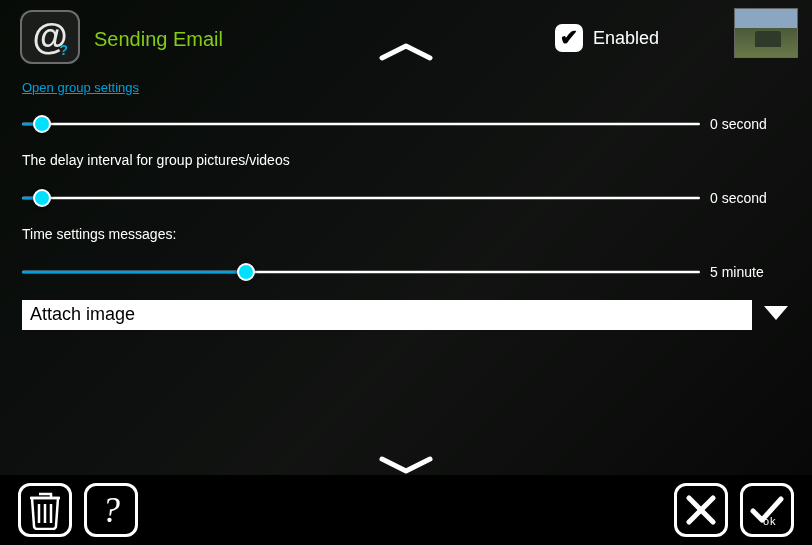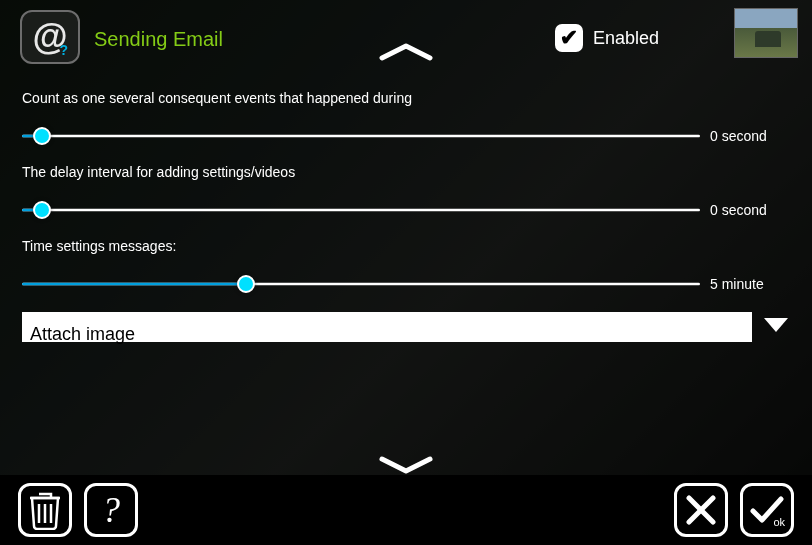--- a/index.html
+++ b/index.html
@@ -179,21 +179,21 @@
     font-size:14px;
     min-width:80px;
   }
   .attach-label { font-size:14px; color:#fff; margin-bottom:10px; }
   .select-row { display:flex; align-items:center; gap:10px; }
   .select-box {
     flex:1;
     background:#fff;
     color:#000;
     font-size:18px;
-    padding:12px 8px;
+    padding:4px 8px;
     height:30px;
   }
   .dropdown-arrow { cursor:pointer; }
 
   
   .chevron-down {
     position:absolute;
     left:50%;
     bottom:70px;
     transform: translateX(-50%);
@@ -218,21 +218,21 @@
     border-radius:12px;
     display:flex;
     align-items:center;
     justify-content:center;
     cursor:pointer;
     background:transparent;
     color:#fff;
     font-size:32px;
     position:relative;
   }
-  .ok-sub { position:absolute; right:6px; bottom:6px; font-size:11px; color:#fff; }
+  .ok-sub { position:absolute; right:15px; bottom:6px; font-size:11px; color:#fff;font-family:Liberation Mono, monospace; }
 
 </style>
 </head>
 <body>
 
 <div class="bg"></div>
 <div class="overlay"></div>
 
 <div class="content">
 
@@ -252,39 +252,41 @@
     <div class="enabled-wrap">
       <div class="checkbox">
         <span class="check-mark">✔</span>
       </div>
       <span class="enabled-label">Enabled</span>
     </div>
 
     <div class="thumb"></div>
   </div>
 
+  <div class="link-row">
+    <a>Open group settings</a>
+  </div>
 
   <div class="main">
 
     <div class="setting">
-      <div class="setting-label">Count as one several consequent events that happened during</div>
       <div class="slider-row">
         <div class="slider">
           <div class="track">
               <div class="track-bg"></div>
               <div class="track-fill" style="width:3%"></div>
             </div>
           <div class="knob" style="left:3%"></div>
         </div>
         <div class="slider-val">0 second</div>
       </div>
     </div>
 
     <div class="setting">
-      <div class="setting-label">The delay interval for adding settings/videos</div>
+      <div class="setting-label">The delay interval for group pictures/videos</div>
       <div class="slider-row">
         <div class="slider">
           <div class="track">
               <div class="track-bg"></div>
               <div class="track-fill" style="width:3%"></div>
             </div>
           <div class="knob" style="left:3%"></div>
         </div>
         <div class="slider-val">0 second</div>
       </div>

